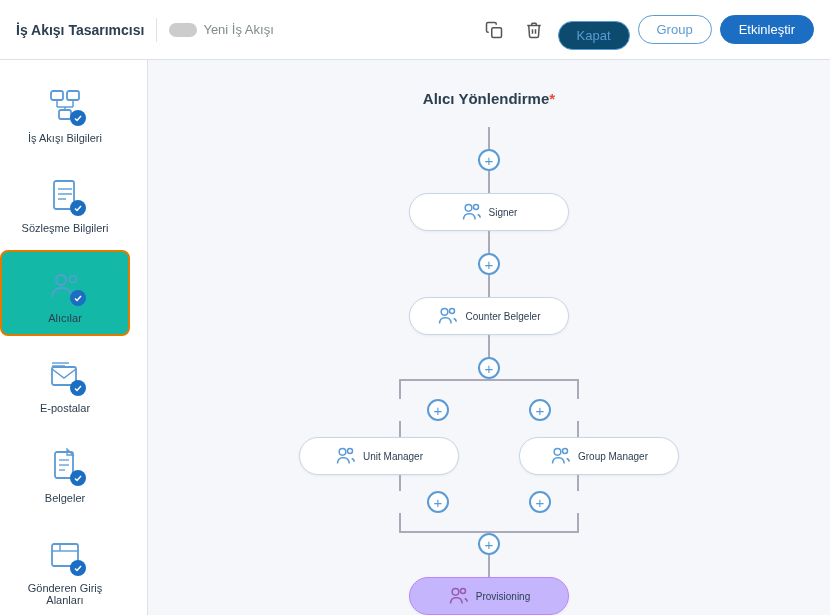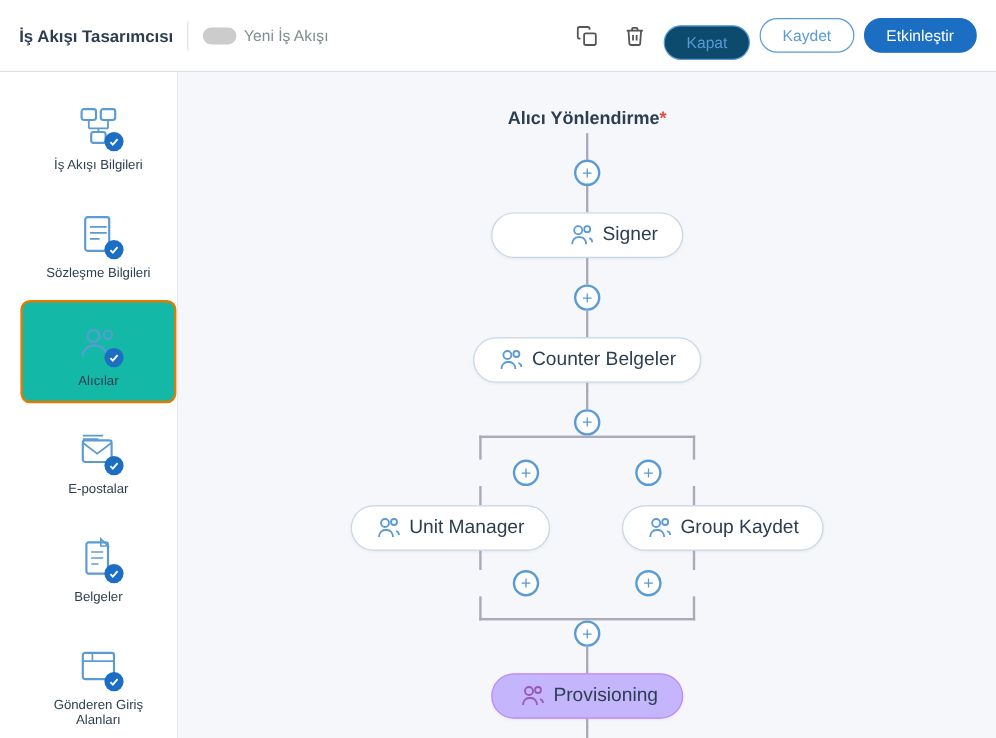--- a/index.html
+++ b/index.html
@@ -20,41 +20,41 @@
     .icon-btn svg { width: 18px; height: 18px; }
     .btn { padding: 6px 18px; border-radius: 20px; font-size: 13px; cursor: pointer; border: 1.5px solid; font-weight: 500; }
     .btn-outline { background: #0c4a6e; border-color: #5b9bd5; color: #5b9bd5; margin-top: 12px; }
     .btn-save { background: #fff; border-color: #5b9bd5; color: #5b9bd5; }
     .btn-activate { background: #1b6ec2; border-color: #1b6ec2; color: #fff; }
 
     
     .main { display: flex; flex: 1; overflow: hidden; }
 
     
-    .sidebar { width: 148px; background: #fff; border-right: 1px solid #dde2e8; display: flex; flex-direction: column; align-items: flex-end; padding: 10px 0; gap: 4px; overflow-y: auto; flex-shrink: 0; }
+    .sidebar { width: 148px; background: #fff; border-right: 1px solid #dde2e8; display: flex; flex-direction: column; align-items: flex-start; padding: 10px 0; gap: 4px; overflow-y: auto; flex-shrink: 0; }
     .sidebar-item { display: flex; flex-direction: column; align-items: center; padding: 10px 8px; width: 130px; border-radius: 8px; cursor: pointer; border: 2px solid transparent; }
     .sidebar-item.active { border-color: #e07b00; background: #14b8a6; }
     .sidebar-label { font-size: 11px; color: #2c3e50; margin-top: 4px; text-align: center; }
     .icon-wrap { position: relative; width: 46px; height: 46px; display: flex; align-items: center; justify-content: center; }
     .icon-badge { position: absolute; bottom: 2px; right: 2px; width: 16px; height: 16px; background: #1b6ec2; border-radius: 50%; display: flex; align-items: center; justify-content: center; }
     .icon-badge svg { width: 10px; height: 10px; fill: #fff; }
 
     
     .canvas { flex: 1; overflow: auto; background: #f5f7fa; display: flex; align-items: flex-start; justify-content: center; padding: 20px; }
     .flow-container { display: flex; flex-direction: column; align-items: center; min-width: 500px; padding-top: 10px; }
 
     .arrow-down { width: 2px; height: 22px; background: #aab; margin: 0 auto; }
     .plus-btn { width: 22px; height: 22px; border-radius: 50%; border: 2px solid #5b9bd5; background: #fff; display: flex; align-items: center; justify-content: center; cursor: pointer; margin: 0 auto; font-size: 15px; color: #5b9bd5; line-height: 1; }
 
     .flow-node {
       display: flex; align-items: center; gap: 8px;
       border: 1.5px solid #c8d6e5; border-radius: 50px;
       padding: 8px 20px; background: #fff;
-      font-size: 16px; color: #2c3e50; font-weight: 500;
-      min-width: 160px; justify-content: flex-end;
+      font-size: 10px; color: #2c3e50; font-weight: 500;
+      min-width: 160px; justify-content: center;
       box-shadow: 0 1px 3px rgba(0,0,0,0.06);
     }
     .flow-node.provisioning { border-color: #c084fc; background: #c4b5fd; }
     .flow-node svg { width: 20px; height: 20px; }
   </style>
 </head>
 <body>
 
 <div class="header">
   <span class="header-title">İş Akışı Tasarımcısı</span>
@@ -73,21 +73,21 @@
     </button>
     <button class="icon-btn" title="Delete">
       <svg viewBox="0 0 24 24" fill="none" stroke="currentColor" stroke-width="2">
         <polyline points="3 6 5 6 21 6"></polyline>
           <path d="M19 6l-1 14a2 2 0 0 1-2 2H8a2 2 0 0 1-2-2L5 6"></path>
           <path d="M10 11v6M14 11v6"></path>
           <path d="M9 6V4a1 1 0 0 1 1-1h4a1 1 0 0 1 1 1v2"></path>
       </svg>
     </button>
     <button class="btn btn-outline">Kapat</button>
-    <button class="btn btn-save">Kaydet</button>
+    <button class="btn btn-save">Group</button>
     <button class="btn btn-activate">Etkinleştir</button>
   </div>
 </div>
 
 <div class="main">
 
   <div class="sidebar">
 
     <div class="sidebar-item">
       <div class="icon-wrap">
@@ -192,21 +192,21 @@
         </div>
       </div>
       <span class="sidebar-label">Gönderen Giriş Alanları</span>
     </div>
 
   </div>
 
   <div class="canvas">
     <div class="flow-container">
 
-      <div style="font-size:15px;font-weight:700;color:#2c3e50;margin-bottom:4px;">
+      <div style="font-size:15px;font-weight:700;color:#2c3e50;margin-bottom:20px;">
         <span>Alıcı Yönlendirme</span><span style="color:#e74c3c;">*</span>
       </div>
 
       <div class="arrow-down"></div>
 
       <div class="plus-btn">+</div>
 
       <div class="arrow-down"></div>
 
       <div class="flow-node">
@@ -270,21 +270,21 @@
             <span>Unit Manager</span>
           </div>
 
           <div class="flow-node">
             <svg viewBox="0 0 24 24" fill="none" stroke="#5b9bd5" stroke-width="1.8">
               <circle cx="9" cy="7" r="4"></circle>
                 <path d="M3 21c0-4 2.7-7 6-7h2c3.3 0 6 3 6 7"></path>
               <circle cx="18" cy="6" r="3"></circle>
                 <path d="M20 15c1.7 0.5 3 2 3 4"></path>
             </svg>
-            <span>Group Kaydet</span>
+            <span>Group Manager</span>
           </div>
         </div>
 
         <div style="display:flex;width:340px;justify-content:space-between;padding:0 80px;">
           <div style="width:2px;height:16px;background:#aab;"></div>
           <div style="width:2px;height:16px;background:#aab;"></div>
         </div>
 
         <div style="display:flex;width:340px;justify-content:space-between;padding:0 68px;">
           <div class="plus-btn">+</div>

